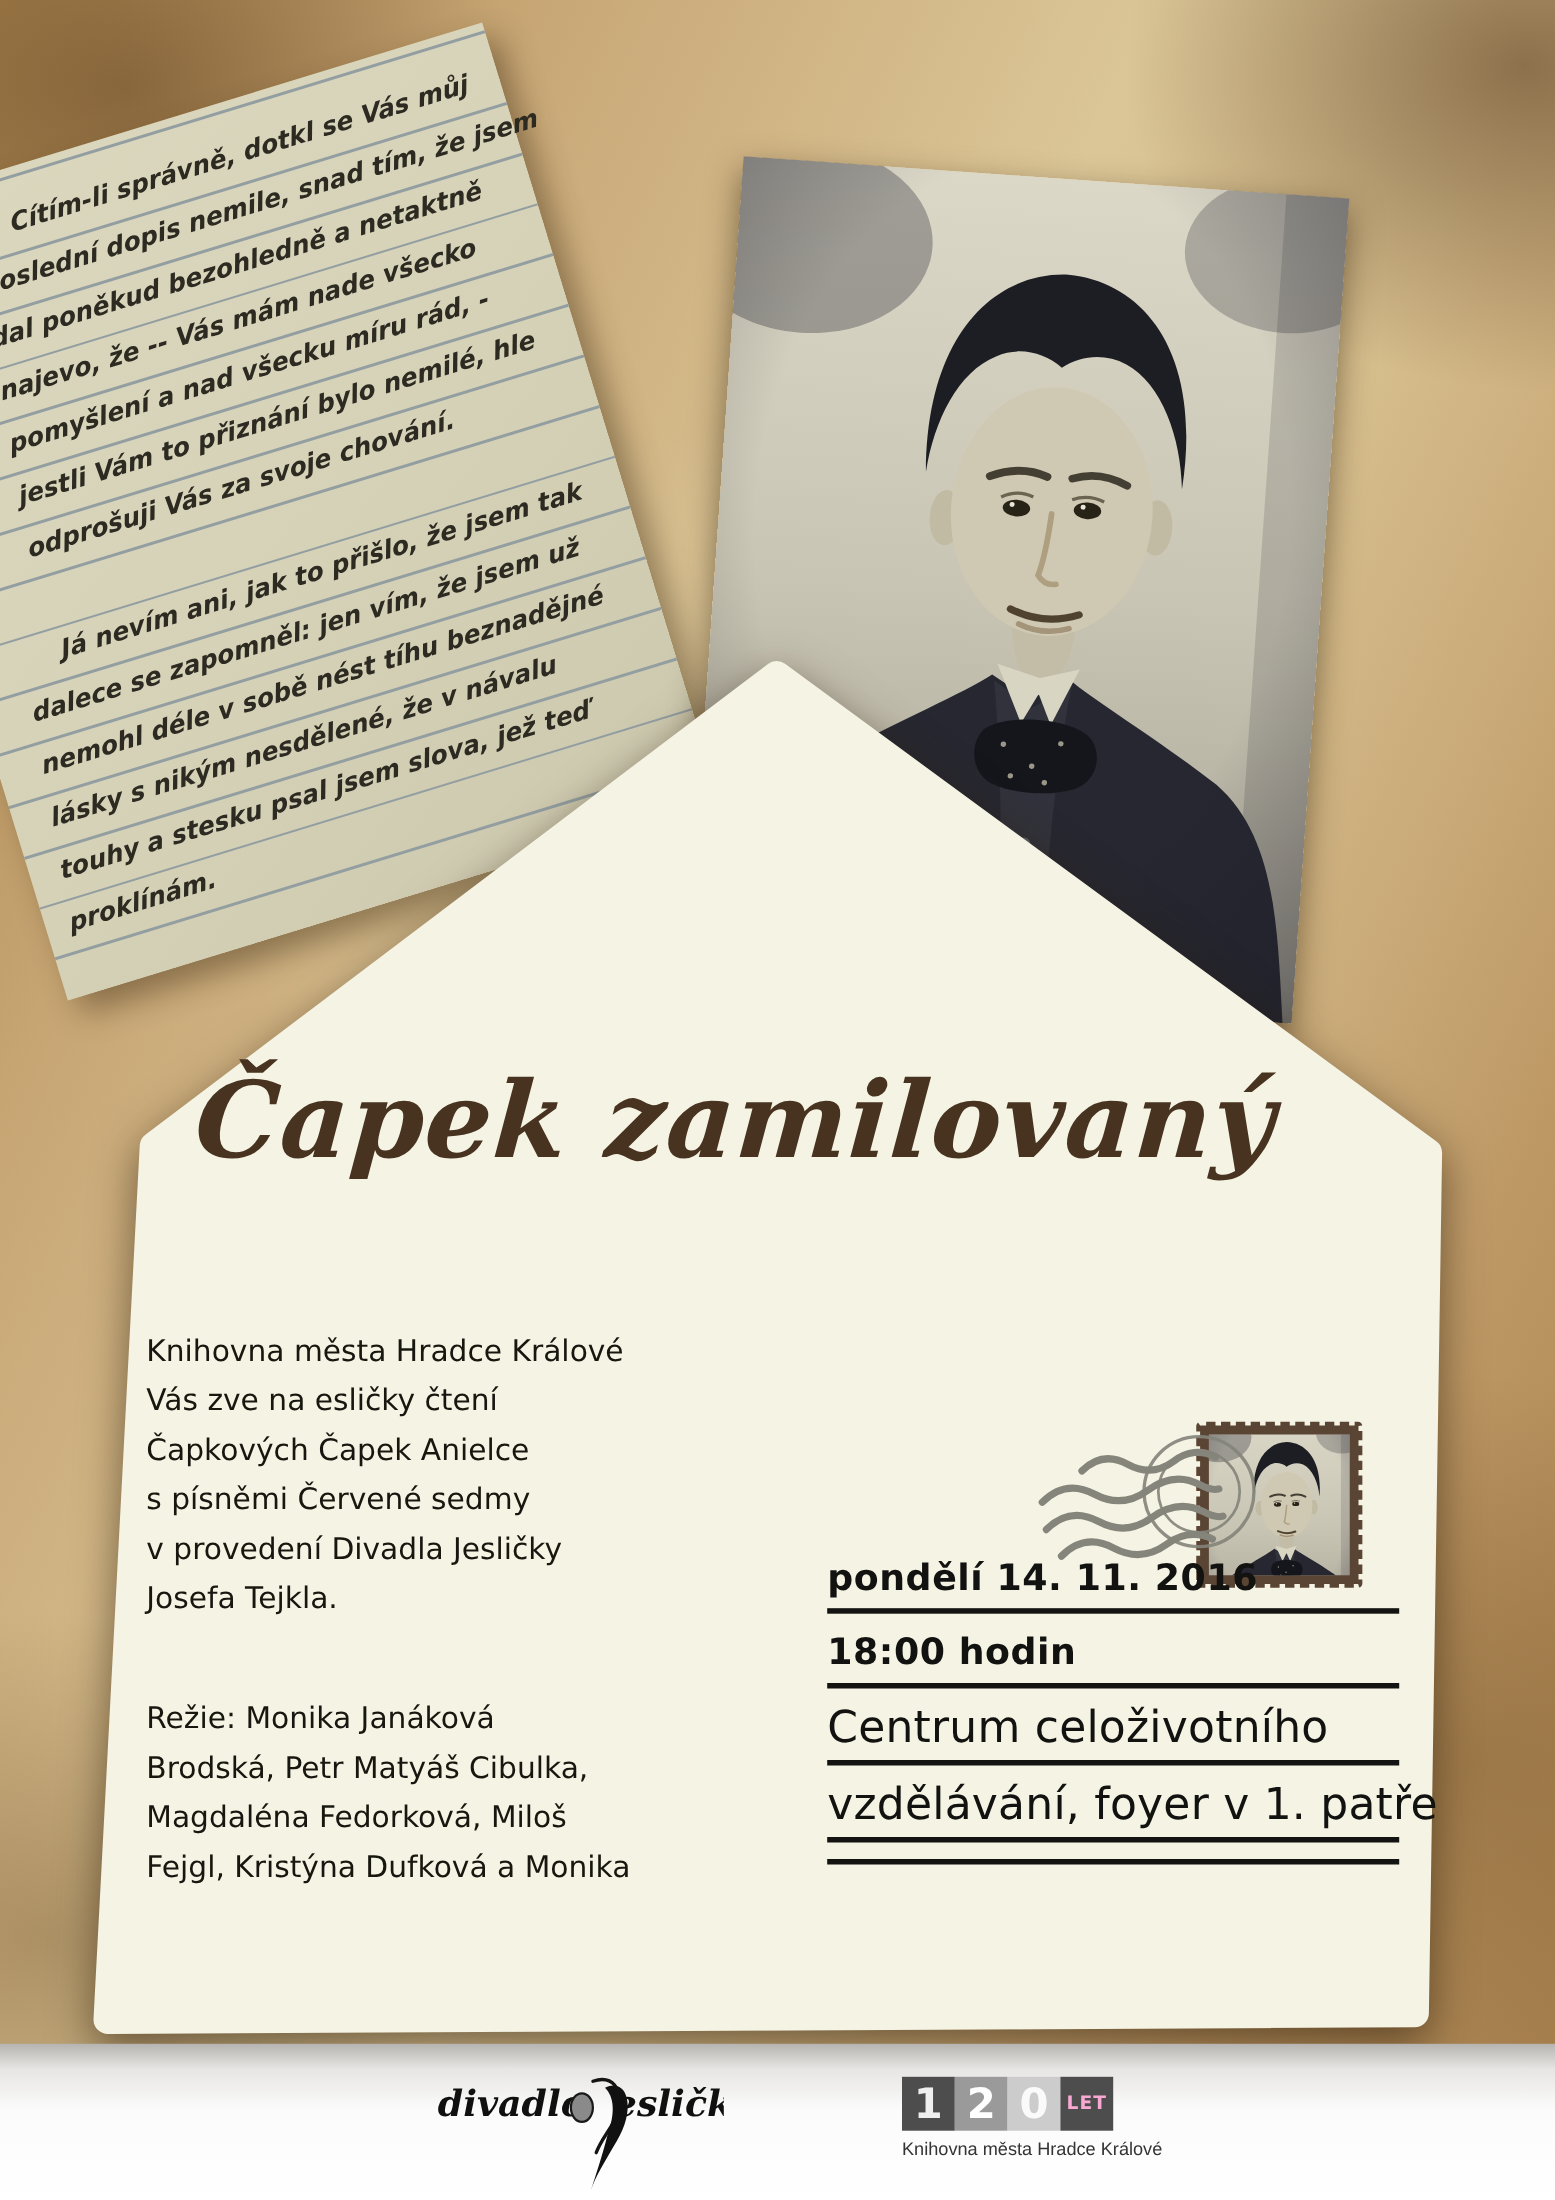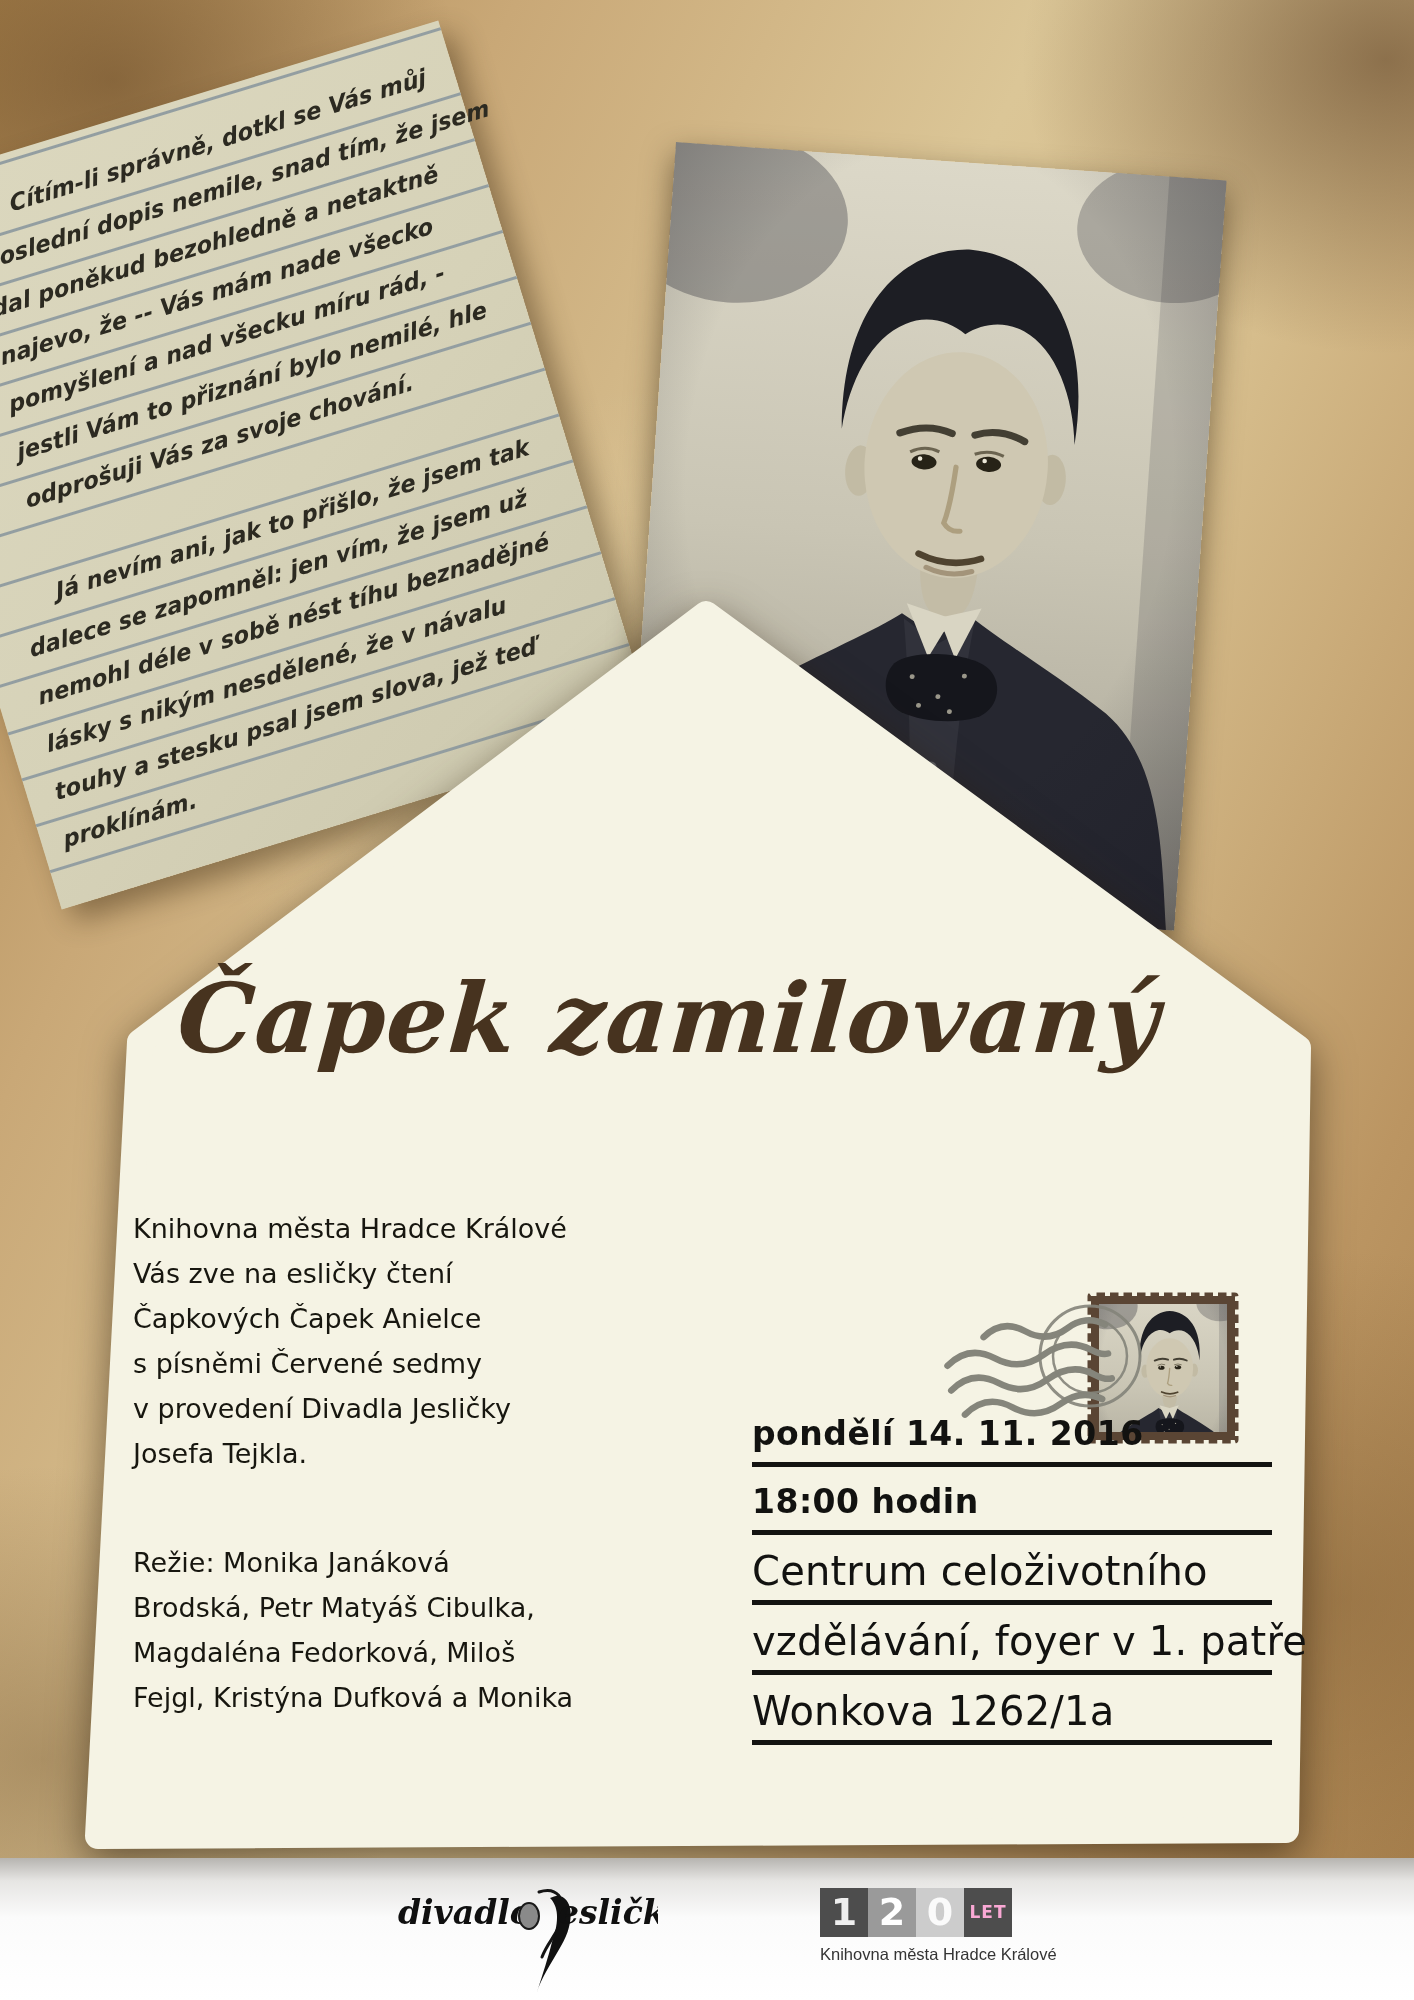--- a/index.html
+++ b/index.html
@@ -205,21 +205,20 @@
 
   <div class="event">
     <div class="txtb">pondělí 14. 11. 2016</div>
     <div class="bar"></div>
     <div class="txtb">18:00 hodin</div>
     <div class="bar"></div>
     <div class="txt">Centrum celoživotního</div>
     <div class="bar"></div>
     <div class="txt">vzdělávání, foyer v 1. patře</div>
     <div class="bar"></div>
-    <div class="txt">Wonkova 1262/1a</div>
     <div class="bar"></div>
   </div>
 
   <div class="footer-band"></div>
 
   <div class="theatre-logo">
     <svg width="260" height="118" viewBox="0 0 260 118">
       <text x="0" y="44" font-family="DejaVu Serif, serif" font-style="italic" font-weight="bold" font-size="33" fill="#101010">divadlo</text>
       <g>
         <ellipse cx="131" cy="36" rx="10" ry="13" fill="#8a8a8a" stroke="#1a1a1a" stroke-width="2"></ellipse>

